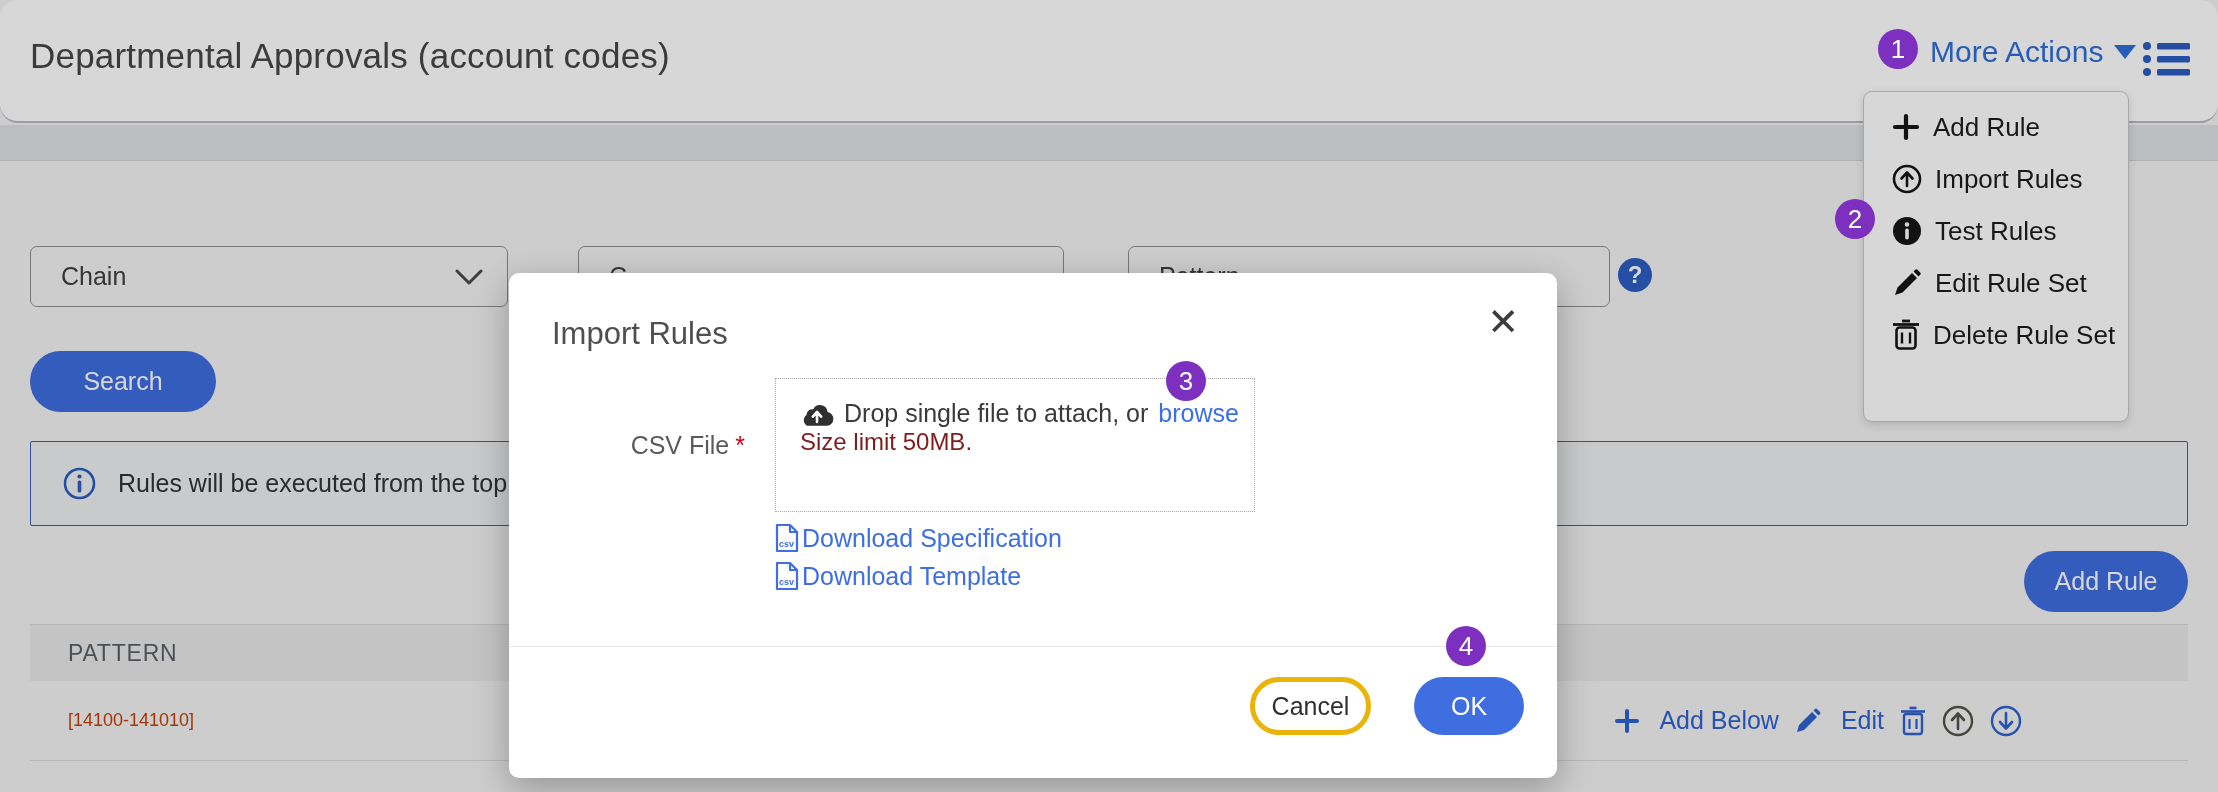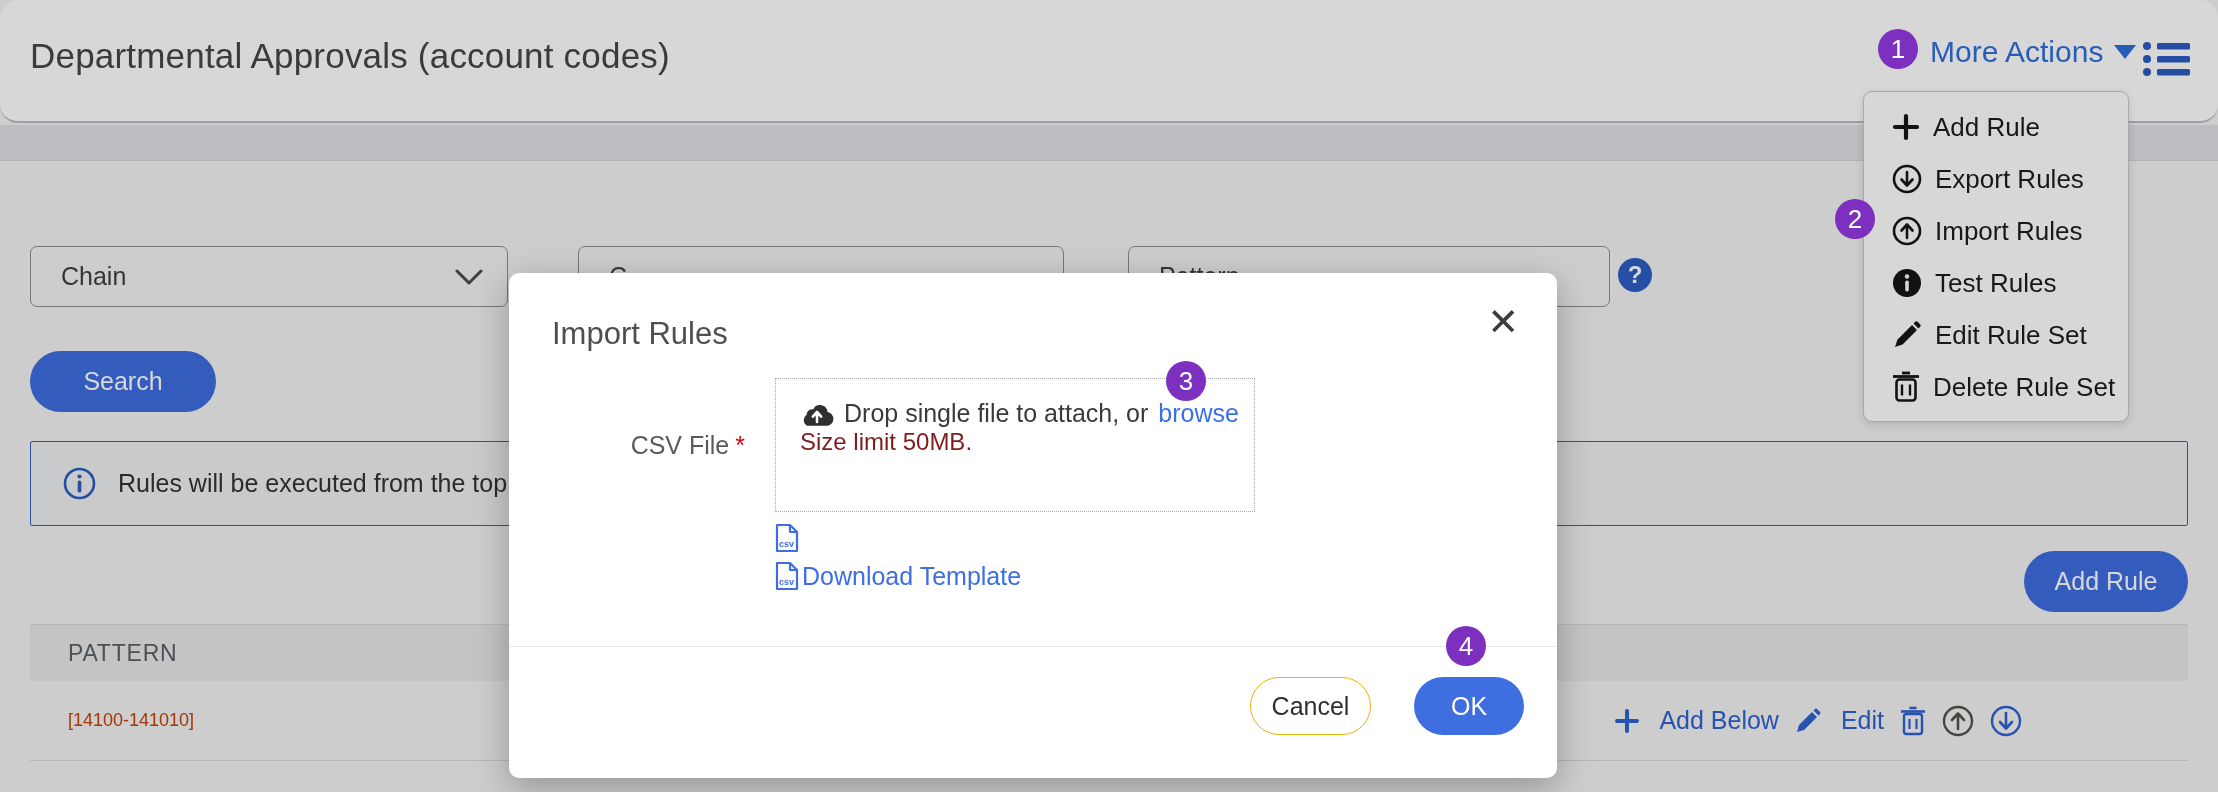--- a/index.html
+++ b/index.html
@@ -95,21 +95,21 @@
     border:1px dotted #a9a9a9; padding:20px 0 0 24px; cursor:pointer;
   }
   .drop-line { display:flex; align-items:center; gap:10px; font-size:25px; color:#3a3a3a; }
   .browse-link { color:#3b6fe8; cursor:pointer; }
   .size-note { font-size:24px; color:#7f1d1d; }
   .dl-links { position:absolute; left:266px; top:250px; display:flex; flex-direction:column; gap:8px; }
   .dl-link { display:flex; align-items:center; gap:3px; font-size:25px; color:#3e6ee2; cursor:pointer; font-weight:500; }
   .modal-divider { position:absolute; left:0; top:373px; width:1048px; border-top:1px solid #e8e8e8; }
   .modal-cancel {
     position:absolute; left:741px; top:404px; width:121px; height:58px;
-    background:#ffffff; border:1px solid #eab308; color:#2f2f2f;
+    background:#ffffff; border:5px solid #eab308; color:#2f2f2f;
   }
   .modal-ok { position:absolute; left:905px; top:404px; width:110px; height:58px; }
   
   .num-badge {
     position:absolute; width:40px; height:40px; border-radius:50%;
     background:#7d2fc0; color:#ffffff; font-size:26px; display:flex; align-items:center;
     justify-content:center; z-index:70; font-weight:500;
   }
   .b1 { left:1878px; top:29px; }
   .b2 { left:1835px; top:199px; }
@@ -245,29 +245,20 @@
         <svg width="28" height="28" viewBox="0 0 28 28">
             <path d="M14 3 V25 M3 14 H25" stroke="#161616" stroke-width="4.2" stroke-linecap="round"></path>
           </svg>
       </span>
       <span>Add Rule</span>
     </div>
     <div class="menu-item">
       <span>
         <svg width="30" height="30" viewBox="0 0 30 30">
           <circle cx="15" cy="15" r="13" fill="none" stroke="#161616" stroke-width="2.6"></circle>
-          <path d="M15 8 V21 M9.5 15.5 L15 21.5 L20.5 15.5" stroke="#161616" stroke-width="2.6" fill="none" stroke-linecap="round" stroke-linejoin="round"></path>
-        </svg>
-      </span>
-      <span>Export Rules</span>
-    </div>
-    <div class="menu-item">
-      <span>
-        <svg width="30" height="30" viewBox="0 0 30 30">
-          <circle cx="15" cy="15" r="13" fill="none" stroke="#161616" stroke-width="2.6"></circle>
           <path d="M15 22 V9 M9.5 14.5 L15 8.5 L20.5 14.5" stroke="#161616" stroke-width="2.6" fill="none" stroke-linecap="round" stroke-linejoin="round"></path>
         </svg>
       </span>
       <span>Import Rules</span>
     </div>
     <div class="menu-item">
       <span>
         <svg width="30" height="30" viewBox="0 0 30 30">
           <circle cx="15" cy="15" r="14" fill="#161616"></circle>
           <circle cx="15" cy="8.5" r="2.2" fill="#ffffff"></circle>
@@ -324,20 +315,21 @@
 
     <div class="dl-links">
       <span class="dl-link">
         <span>
           <svg width="24" height="30" viewBox="0 0 24 30">
             <path d="M2 2 H15 L22 9 V28 H2 Z" fill="none" stroke="#3e6ee2" stroke-width="2.2" stroke-linejoin="round"></path>
             <path d="M15 2 V9 H22" fill="none" stroke="#3e6ee2" stroke-width="2.2" stroke-linejoin="round"></path>
             <text x="4" y="24" font-size="9" font-weight="bold" fill="#3e6ee2" font-family="Liberation Sans, sans-serif">csv</text>
           </svg>
         </span>
+        <span>Download Specification</span>
       </span>
       <span class="dl-link">
         <span>
           <svg width="24" height="30" viewBox="0 0 24 30">
             <path d="M2 2 H15 L22 9 V28 H2 Z" fill="none" stroke="#3e6ee2" stroke-width="2.2" stroke-linejoin="round"></path>
             <path d="M15 2 V9 H22" fill="none" stroke="#3e6ee2" stroke-width="2.2" stroke-linejoin="round"></path>
             <text x="4" y="24" font-size="9" font-weight="bold" fill="#3e6ee2" font-family="Liberation Sans, sans-serif">csv</text>
           </svg>
         </span>
         <span>Download Template</span>

